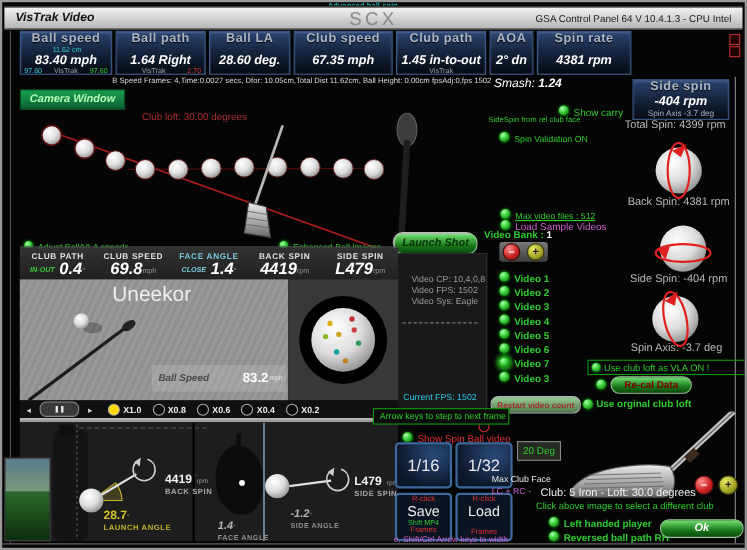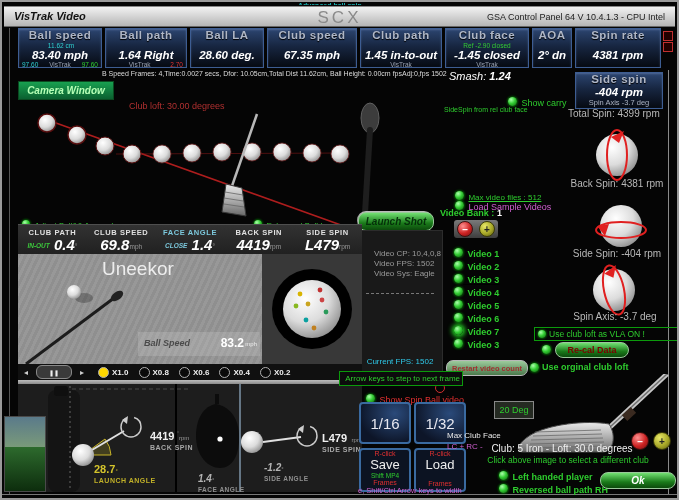--- a/index.html
+++ b/index.html
@@ -147,30 +147,20 @@
     <div class="tile" style="width:82px;">
       <div class="hdr">Club path</div>
       <div class="note"></div>
       <div class="val">1.45 in-to-out</div>
       <div class="foot">
           <span></span>
           <span class="f-gray">VisTrak</span>
           <span></span>
         </div>
     </div>
-    <div class="tile" style="width:84px;">
-      <div class="hdr">Club face</div>
-      <div class="note note-green">Ref -2.90 closed</div>
-      <div class="val">-1.45 closed</div>
-      <div class="foot">
-          <span></span>
-          <span class="f-gray">VisTrak</span>
-          <span></span>
-        </div>
-    </div>
     <div class="tile" style="width:40px;">
       <div class="hdr">AOA</div>
       <div class="note"></div>
       <div class="val">2° dn</div>
     </div>
     <div class="tile" style="width:86px;">
       <div class="hdr">Spin rate</div>
       <div class="note"></div>
       <div class="val">4381 rpm</div>
     </div>
@@ -219,20 +209,24 @@
 
   <div class="abs" style="left:16px;top:79px;width:94px;height:17px;background:linear-gradient(#18a050,#0b6030);border:1px solid #0a4a20;display:flex;align-items:center;justify-content:center;font:bold italic 10px 'Liberation Sans',sans-serif;color:#b6ffb6;">Camera Window</div>
 
   <div class="abs" style="left:127px;top:99px;font:9px 'Liberation Sans',sans-serif;color:#b03030;">Club loft: 30.00 degrees</div>
   <div class="abs" style="left:506px;top:90px;">
     <span class="led"></span>
     <span class="gtext" style="font:9px 'Liberation Sans',sans-serif;">Show carry</span>
   </div>
   <div class="abs gtext" style="left:442px;top:104px;font:7px 'Liberation Sans',sans-serif;">SideSpin from rel club face</div>
   <div class="abs graytext" style="left:566px;top:106px;font:10px 'Liberation Sans',sans-serif;">Total Spin: 4399 rpm</div>
+  <div class="abs" style="left:452px;top:114px;">
+    <span class="led"></span>
+    <span class="gtext" style="font:8px 'Liberation Sans',sans-serif;">Spin Validation ON</span>
+  </div>
 
   <svg class="abs" style="left:589px;top:127px;" width="52" height="52">
     <circle cx="26" cy="26" r="21" fill="url(#gball)"></circle>
     <ellipse cx="26" cy="26" rx="10" ry="25" fill="none" stroke="#e02020" stroke-width="2"></ellipse>
     <polygon points="20,8 33,2 28,14" fill="#e02020"></polygon>
   </svg>
   <div class="abs graytext" style="left:560px;top:176px;width:110px;text-align:center;font:10px 'Liberation Sans',sans-serif;">Back Spin: 4381 rpm</div>
   <svg class="abs" style="left:593px;top:198px;" width="52" height="52">
     <circle cx="26" cy="26" r="21" fill="url(#gball)"></circle>
     <ellipse cx="26" cy="30" rx="25" ry="8" fill="none" stroke="#e02020" stroke-width="2"></ellipse>
@@ -438,21 +432,21 @@
     <div style="font:13px 'Liberation Sans',sans-serif;color:#eee;">Save</div>
     <div class="gtext" style="font:6.5px 'Liberation Sans',sans-serif;">Shift MP4</div>
     <div class="rtext" style="font:7px 'Liberation Sans',sans-serif;">Frames</div>
   </div>
   <div class="abs slbtn" style="left:412px;top:446px;width:52px;height:44px;">
     <div class="rtext" style="font:7px 'Liberation Sans',sans-serif;">R-click</div>
     <div style="font:13px 'Liberation Sans',sans-serif;color:#eee;">Load</div>
     <div style="height:8px;"></div>
     <div class="rtext" style="font:7px 'Liberation Sans',sans-serif;">Frames</div>
   </div>
-  <div class="abs" style="left:468px;top:399px;width:38px;height:16px;border:1px solid #888;background:#252a22;display:flex;align-items:center;justify-content:center;font:9px 'Liberation Sans',sans-serif;color:#2ecc2e;margin-left:24px;">20 Deg</div>
+  <div class="abs" style="left:468px;top:399px;width:38px;height:16px;border:1px solid #888;background:#252a22;display:flex;align-items:center;justify-content:center;font:9px 'Liberation Sans',sans-serif;color:#2ecc2e;">20 Deg</div>
   <div class="abs" style="left:445px;top:429px;font:8px 'Liberation Sans',sans-serif;color:#e8e8e8;">Max Club Face</div>
   <div class="abs mtext" style="left:445px;top:440px;font:8px 'Liberation Sans',sans-serif;">LC + RC -</div>
 
   <svg class="abs" style="left:505px;top:372px;" width="165" height="80">
     <line x1="160" y1="0" x2="102" y2="54" stroke="#c8c8c8" stroke-width="5"></line>
     <line x1="160" y1="0" x2="102" y2="54" stroke="#707070" stroke-width="1.5"></line>
     <rect x="116" y="36" width="12" height="8" fill="#3a2a20" transform="rotate(-43 122 40)"></rect>
     <path d="M102,50 C80,46 40,50 22,62 C10,70 8,78 16,78 L96,78 C106,78 110,62 102,50 Z" fill="url(#gsilver)" stroke="#4a4a4a" stroke-width="1"></path>
     <g stroke="#6a6a6a" stroke-width="0.8">
       <line x1="28" y1="58" x2="94" y2="56"></line>

